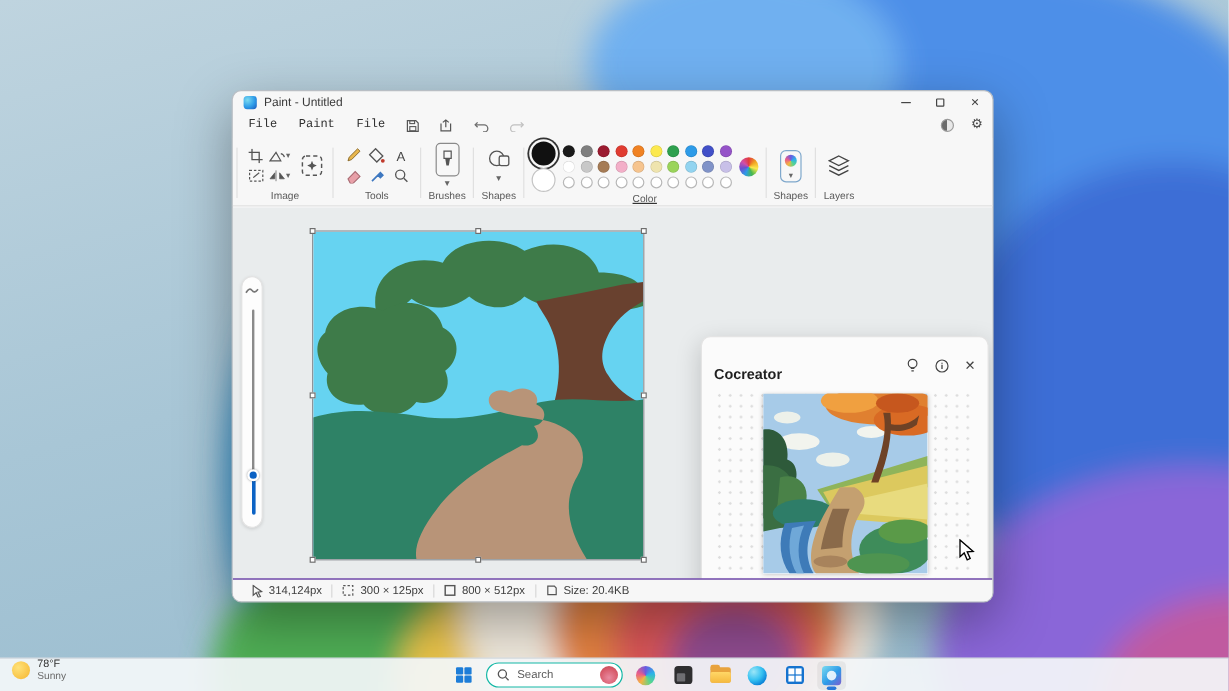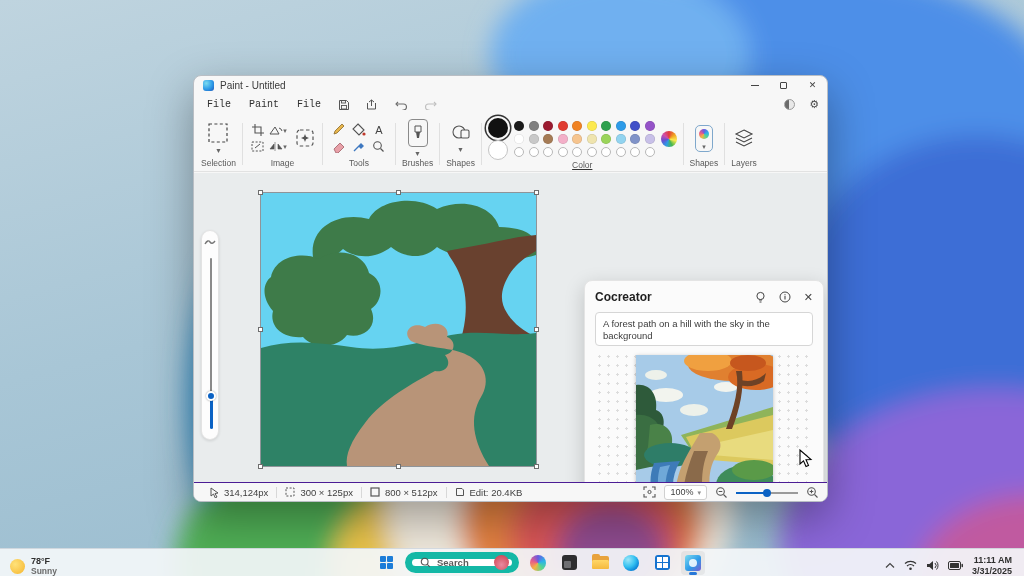--- a/index.html
+++ b/index.html
@@ -76,21 +76,21 @@
   .size-track { position:absolute; top:27px; bottom:45px; width:2px; background:#8A8A8A; left:8px; border-radius:1px; }
   .size-fill { position:absolute; bottom:10px; height:32px; width:3px; background:#0B62C4; left:7.5px; border-radius:2px; }
   .size-thumb { position:absolute; bottom:38px; left:4px; width:10px; height:10px; border-radius:50%;
      background:#0B62C4; border:2px solid #fff; box-shadow:0 0 2px rgba(0,0,0,.4); }
 
   
   .cocreator { position:absolute; left:390px; top:107px; width:240px; height:287px;
      background:#FBFBFB; border:1px solid #E4E4E4; border-radius:8px;
      box-shadow:0 6px 20px rgba(0,0,0,.18); padding:9px 10px; }
   .cc-head { display:flex; align-items:center; }
-  .cc-title { font-size:12px; font-weight:bold; color:#1F1F1F; }
+  .cc-title { font-size:12px; font-weight:bold; color:#1F1F1F;margin-top:15px; }
   .cc-hicons { margin-left:auto; display:flex; gap:13px; align-items:center; color:#444; }
   .cc-prompt { margin-top:8px; height:34px; background:#fff; border:1px solid #D6D6D6;
      border-radius:4px; padding:5px 7px; font-size:9.5px; color:#3C3C3C; line-height:1.25; }
   .cc-imgarea { margin-top:6px; height:156px; background:#FBFBFB;
      background-image:radial-gradient(circle,#DCDCDC 1px,transparent 1.2px);
      background-size:9px 9px; display:flex; align-items:center; justify-content:center; }
   .cc-img { width:137px; height:150px; box-shadow:0 1px 4px rgba(0,0,0,.25); }
 
   
   .statusbar { position:absolute; left:0; right:0; bottom:0; height:19px; background:#F7F7F7;
@@ -101,30 +101,30 @@
   .zoombox { border:1px solid #D0D0D0; border-radius:3px; background:#fff; height:15px;
      display:flex; align-items:center; gap:4px; padding:0 5px; font-size:9px; }
   .zslider { position:relative; width:62px; height:9px; }
   .zslider .tr { position:absolute; top:4px; left:0; right:0; height:2px; background:#9A9A9A; }
   .zslider .fl { position:absolute; top:4px; left:0; height:2px; background:var(--accent,#0B62C4); }
   .zslider .th { position:absolute; top:1px; width:8px; height:8px; margin-left:-4px; border-radius:50%; background:var(--accent,#0B62C4); }
 
   
   .taskbar { position:absolute; left:0; right:0; bottom:0; height:28px;
      background:rgba(243,246,249,.93); border-top:1px solid rgba(180,190,200,.5);
-     display:flex; align-items:flex-end;font-weight:bold; }
+     display:flex; align-items:flex-start; }
   .weather { display:flex; align-items:center; gap:6px; padding-left:10px; }
   .sun { width:15px; height:15px; border-radius:50%; background:radial-gradient(circle at 35% 35%,#FFE27A,#F5B52E); }
   .wx-txt { display:flex; flex-direction:column; line-height:1.1; }
   .wx-temp { font-size:9px; color:#2F2F2F; }
   .wx-cond { font-size:8.5px; color:#6A6A6A; }
   .tb-center { position:absolute; left:374px; display:flex; align-items:center; gap:7px; height:100%; }
   .start-grid { width:13px; height:13px; display:grid; grid-template-columns:6px 6px; grid-gap:1px; }
   .start-grid span { background:#1D7DD8; border-radius:1px; }
-  .searchpill { width:114px; height:21px; background:#fff; border:7px solid #14b8a6; border-radius:11px;
+  .searchpill { width:114px; height:21px; background:#fff; border:1px solid #14b8a6; border-radius:11px;
      display:flex; align-items:center; padding:0 3px 0 8px; gap:6px; }
   .searchpill .stx { font-size:9.5px; color:#5A5A5A; flex:1; }
   .search-img { width:15px; height:15px; border-radius:50%;
      background:radial-gradient(circle at 50% 65%,#E88AA0,#D85A6A 60%,#B84450); }
   .tb-ic { width:24px; height:24px; display:flex; align-items:center; justify-content:center; position:relative; border-radius:4px; }
   .tb-ic.active { background:rgba(0,0,0,.05); }
   .tb-ic.active::after { content:""; position:absolute; bottom:0px; left:8px; width:8px; height:2.5px;
      border-radius:2px; background:#2878D8; }
   .ic-copilot { width:16px; height:16px; border-radius:50%;
      background:conic-gradient(#6A5AE0,#2BB3E8,#58D68D,#F4B342,#E85C8A,#6A5AE0); }
@@ -226,31 +226,20 @@
           </svg>
       </span>
       <span class="menu-right">
         <span class="theme-ic"></span>
         <span class="gear-ic">⚙</span>
       </span>
     </div>
 
     <div class="ribbon">
 
-      <div class="rgroup">
-        <div class="body">
-            <div class="sel-col icbtn">
-          <svg width="22" height="22" viewBox="0 0 22 22">
-                <rect x="2" y="2" width="18" height="18" fill="none" stroke="#444" stroke-width="1.2" stroke-dasharray="3 2.4"></rect>
-              </svg>
-          <span class="chev">▼</span>
-        </div>
-          </div>
-        <span class="rlabel">Selection</span>
-      </div>
 
       <div class="rsep"></div>
 
       <div class="rgroup">
         <div class="body" style="gap:5px;">
           <div class="grid2">
             <span class="icbtn">
                 <svg width="12" height="12" viewBox="0 0 12 12">
                   <path d="M3 0v9h9M0 3h9v9" fill="none" stroke="#555" stroke-width="1.1"></path>
                 </svg>
@@ -486,21 +475,20 @@
                 <circle cx="5.5" cy="5" r="3.6" fill="none" stroke="#444" stroke-width="1"></circle>
                 <path d="M4 9h3M4.5 11h2" stroke="#444" stroke-width="1"></path>
               </svg>
             <svg width="12" height="12" viewBox="0 0 12 12">
                 <circle cx="6" cy="6" r="5" fill="none" stroke="#444" stroke-width="1"></circle>
                 <path d="M6 5v3.4M6 3.2v1" stroke="#444" stroke-width="1.1"></path>
               </svg>
             <span style="font-size:11px;">✕</span>
           </span>
         </div>
-        <div class="cc-prompt">A forest path on a hill with the sky in the background</div>
         <div class="cc-imgarea">
           <svg class="cc-img" viewBox="0 0 137 150">
             <rect width="137" height="150" fill="#A7CBE8"></rect>
             <ellipse cx="30" cy="40" rx="17" ry="7" fill="#F2F4EE"></ellipse>
             <ellipse cx="58" cy="55" rx="14" ry="6" fill="#EDF1EA"></ellipse>
             <ellipse cx="90" cy="32" rx="12" ry="5" fill="#F2F4EE"></ellipse>
             <ellipse cx="20" cy="20" rx="11" ry="5" fill="#EDF1EA"></ellipse>
             <path d="M45 80 L137 52 L137 78 L55 95 Z" fill="#8FB45A"></path>
             <path d="M50 82 L137 60 L137 110 L62 104 Z" fill="#DCC95E"></path>
             <path d="M70 90 L137 75 L137 105 L75 100 Z" fill="#E8DB7E"></path>
@@ -553,44 +541,21 @@
         <svg width="10" height="10" viewBox="0 0 10 10">
             <rect x="1" y="1" width="8" height="8" fill="none" stroke="#555" stroke-width="1.2"></rect>
           </svg>
         <span>800 × 512px</span>
       </span>
       <span class="st-sep"></span>
       <span class="st-item">
         <svg width="10" height="10" viewBox="0 0 10 10">
             <path d="M1.5 1.5h5.5l1.5 1.5v5.5h-7z" fill="none" stroke="#555" stroke-width="1"></path>
           </svg>
-        <span>Edit: 20.4KB</span>
-      </span>
-      <span class="st-right">
-        <svg width="13" height="12" viewBox="0 0 13 12">
-            <path d="M1 4V1h3M9 1h3v3M12 8v3H9M4 11H1V8" fill="none" stroke="#555" stroke-width="1.1"></path>
-            <circle cx="6.5" cy="6" r="1.6" fill="none" stroke="#555" stroke-width="1"></circle>
-          </svg>
-        <span class="zoombox">
-          <span>100%</span>
-          <span class="chev muted">▾</span>
-        </span>
-        <svg width="13" height="13" viewBox="0 0 13 13">
-            <circle cx="5.5" cy="5.5" r="3.8" fill="none" stroke="#555" stroke-width="1.1"></circle>
-            <path d="M8.5 8.5l3 3M3.7 5.5h3.6" stroke="#555" stroke-width="1.1"></path>
-          </svg>
-        <span class="zslider">
-          <span class="tr"></span>
-          <span class="fl" style="width: 50%;"></span>
-          <span class="th" style="left: 50%;"></span>
-        </span>
-        <svg width="13" height="13" viewBox="0 0 13 13">
-            <circle cx="5.5" cy="5.5" r="3.8" fill="none" stroke="#555" stroke-width="1.1"></circle>
-            <path d="M8.5 8.5l3 3M3.7 5.5h3.6M5.5 3.7v3.6" stroke="#555" stroke-width="1.1"></path>
-          </svg>
+        <span>Size: 20.4KB</span>
       </span>
     </div>
   </div>
 
   <svg class="cursor" style="left:799px;top:449px;" width="14" height="20" viewBox="0 0 14 20">
     <path d="M1 1 L1 15 L4.5 11.8 L7 17.5 L9.5 16.4 L7 10.8 L12 10.5 Z" fill="#fff" stroke="#000" stroke-width="1.1"></path>
   </svg>
 
   <div class="taskbar">
     <div class="weather">
@@ -640,36 +605,14 @@
             <span></span>
             <span></span>
             <span></span>
           </span>
         </span>
       <span class="tb-ic active">
           <span class="ic-paint"></span>
         </span>
     </div>
 
-    <div class="tray">
-      <svg width="10" height="7" viewBox="0 0 10 7">
-          <path d="M1 5.5 L5 1.5 L9 5.5" fill="none" stroke="#444" stroke-width="1.2"></path>
-        </svg>
-      <svg width="13" height="11" viewBox="0 0 13 11">
-          <path d="M1 3.5 A8 8 0 0 1 12 3.5 M3 6 A5.2 5.2 0 0 1 10 6" fill="none" stroke="#333" stroke-width="1.2"></path>
-          <circle cx="6.5" cy="8.8" r="1.3" fill="#333"></circle>
-        </svg>
-      <svg width="13" height="11" viewBox="0 0 13 11">
-          <path d="M1 4h2.5L7 1v9L3.5 7H1z" fill="#333"></path>
-          <path d="M9 3a3.5 3.5 0 0 1 0 5M10.5 1.5a6 6 0 0 1 0 8" fill="none" stroke="#333" stroke-width="1"></path>
-        </svg>
-      <svg width="15" height="9" viewBox="0 0 15 9">
-          <rect x="0.5" y="0.5" width="12" height="8" rx="1.5" fill="none" stroke="#333" stroke-width="1"></rect>
-          <rect x="2" y="2" width="9" height="5" rx="0.5" fill="#333"></rect>
-          <rect x="13.5" y="2.7" width="1.5" height="3.6" rx="0.7" fill="#333"></rect>
-        </svg>
-      <span class="clock">
-        <span>11:11 AM</span><br>
-        <span>3/31/2025</span>
-      </span>
-    </div>
   </div>
 </div>
 
 </body></html>

